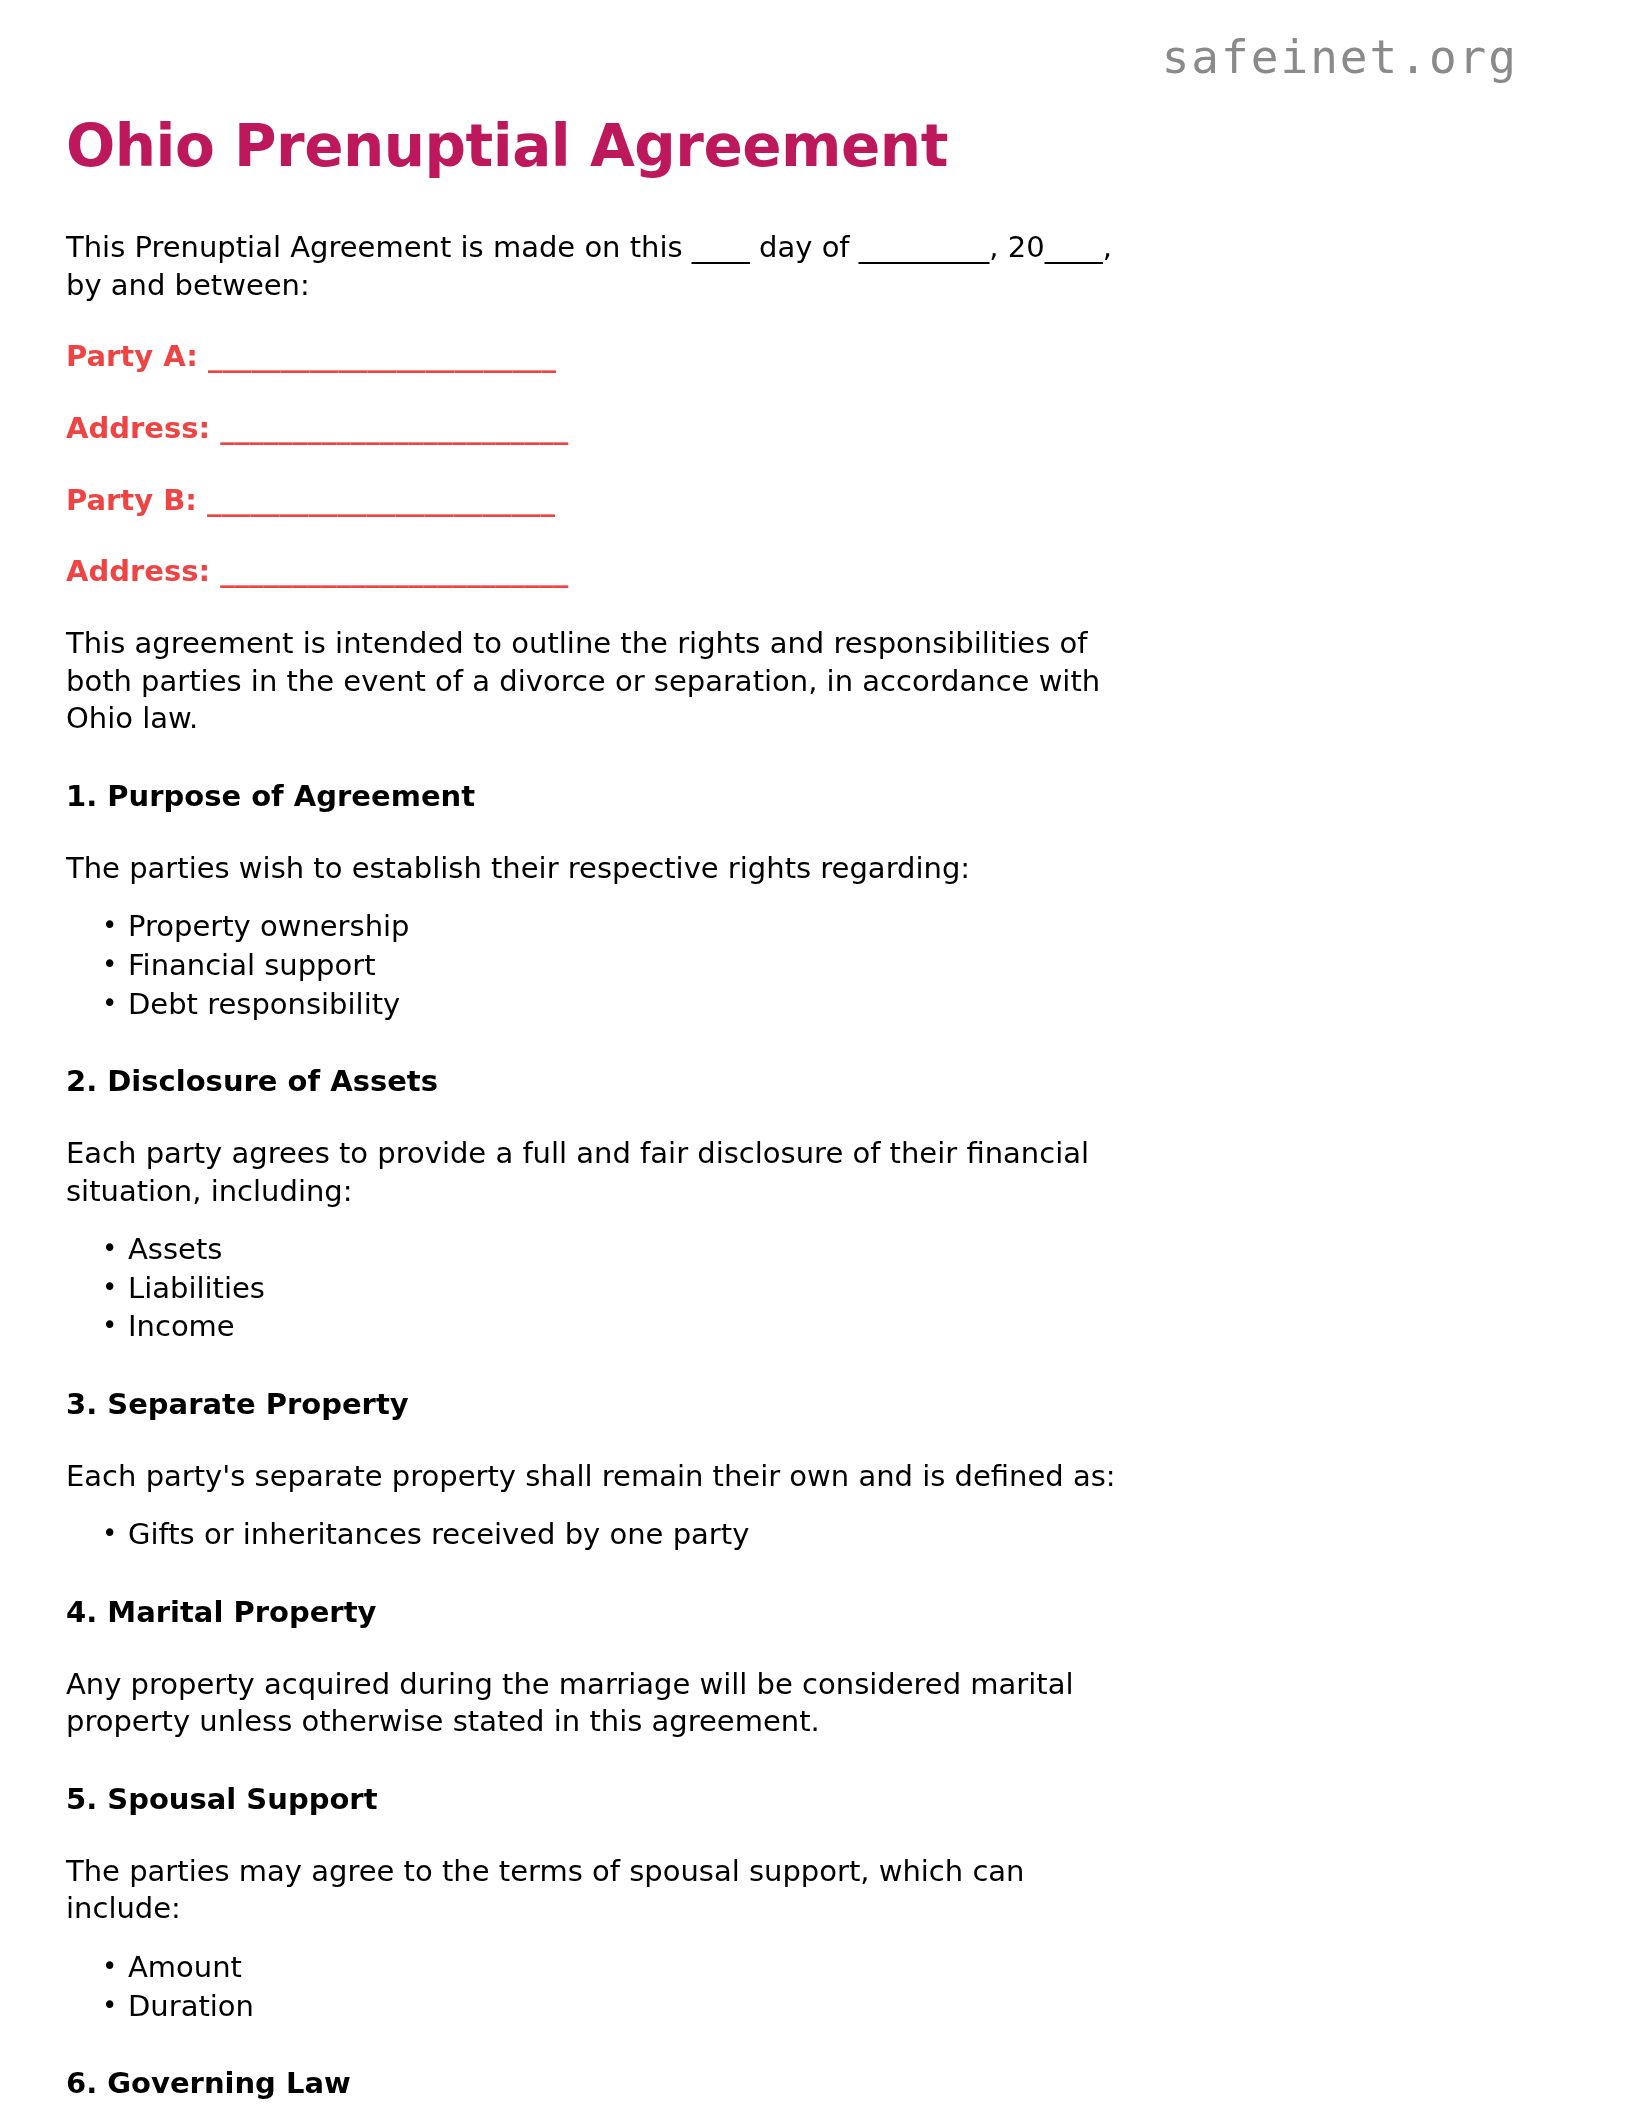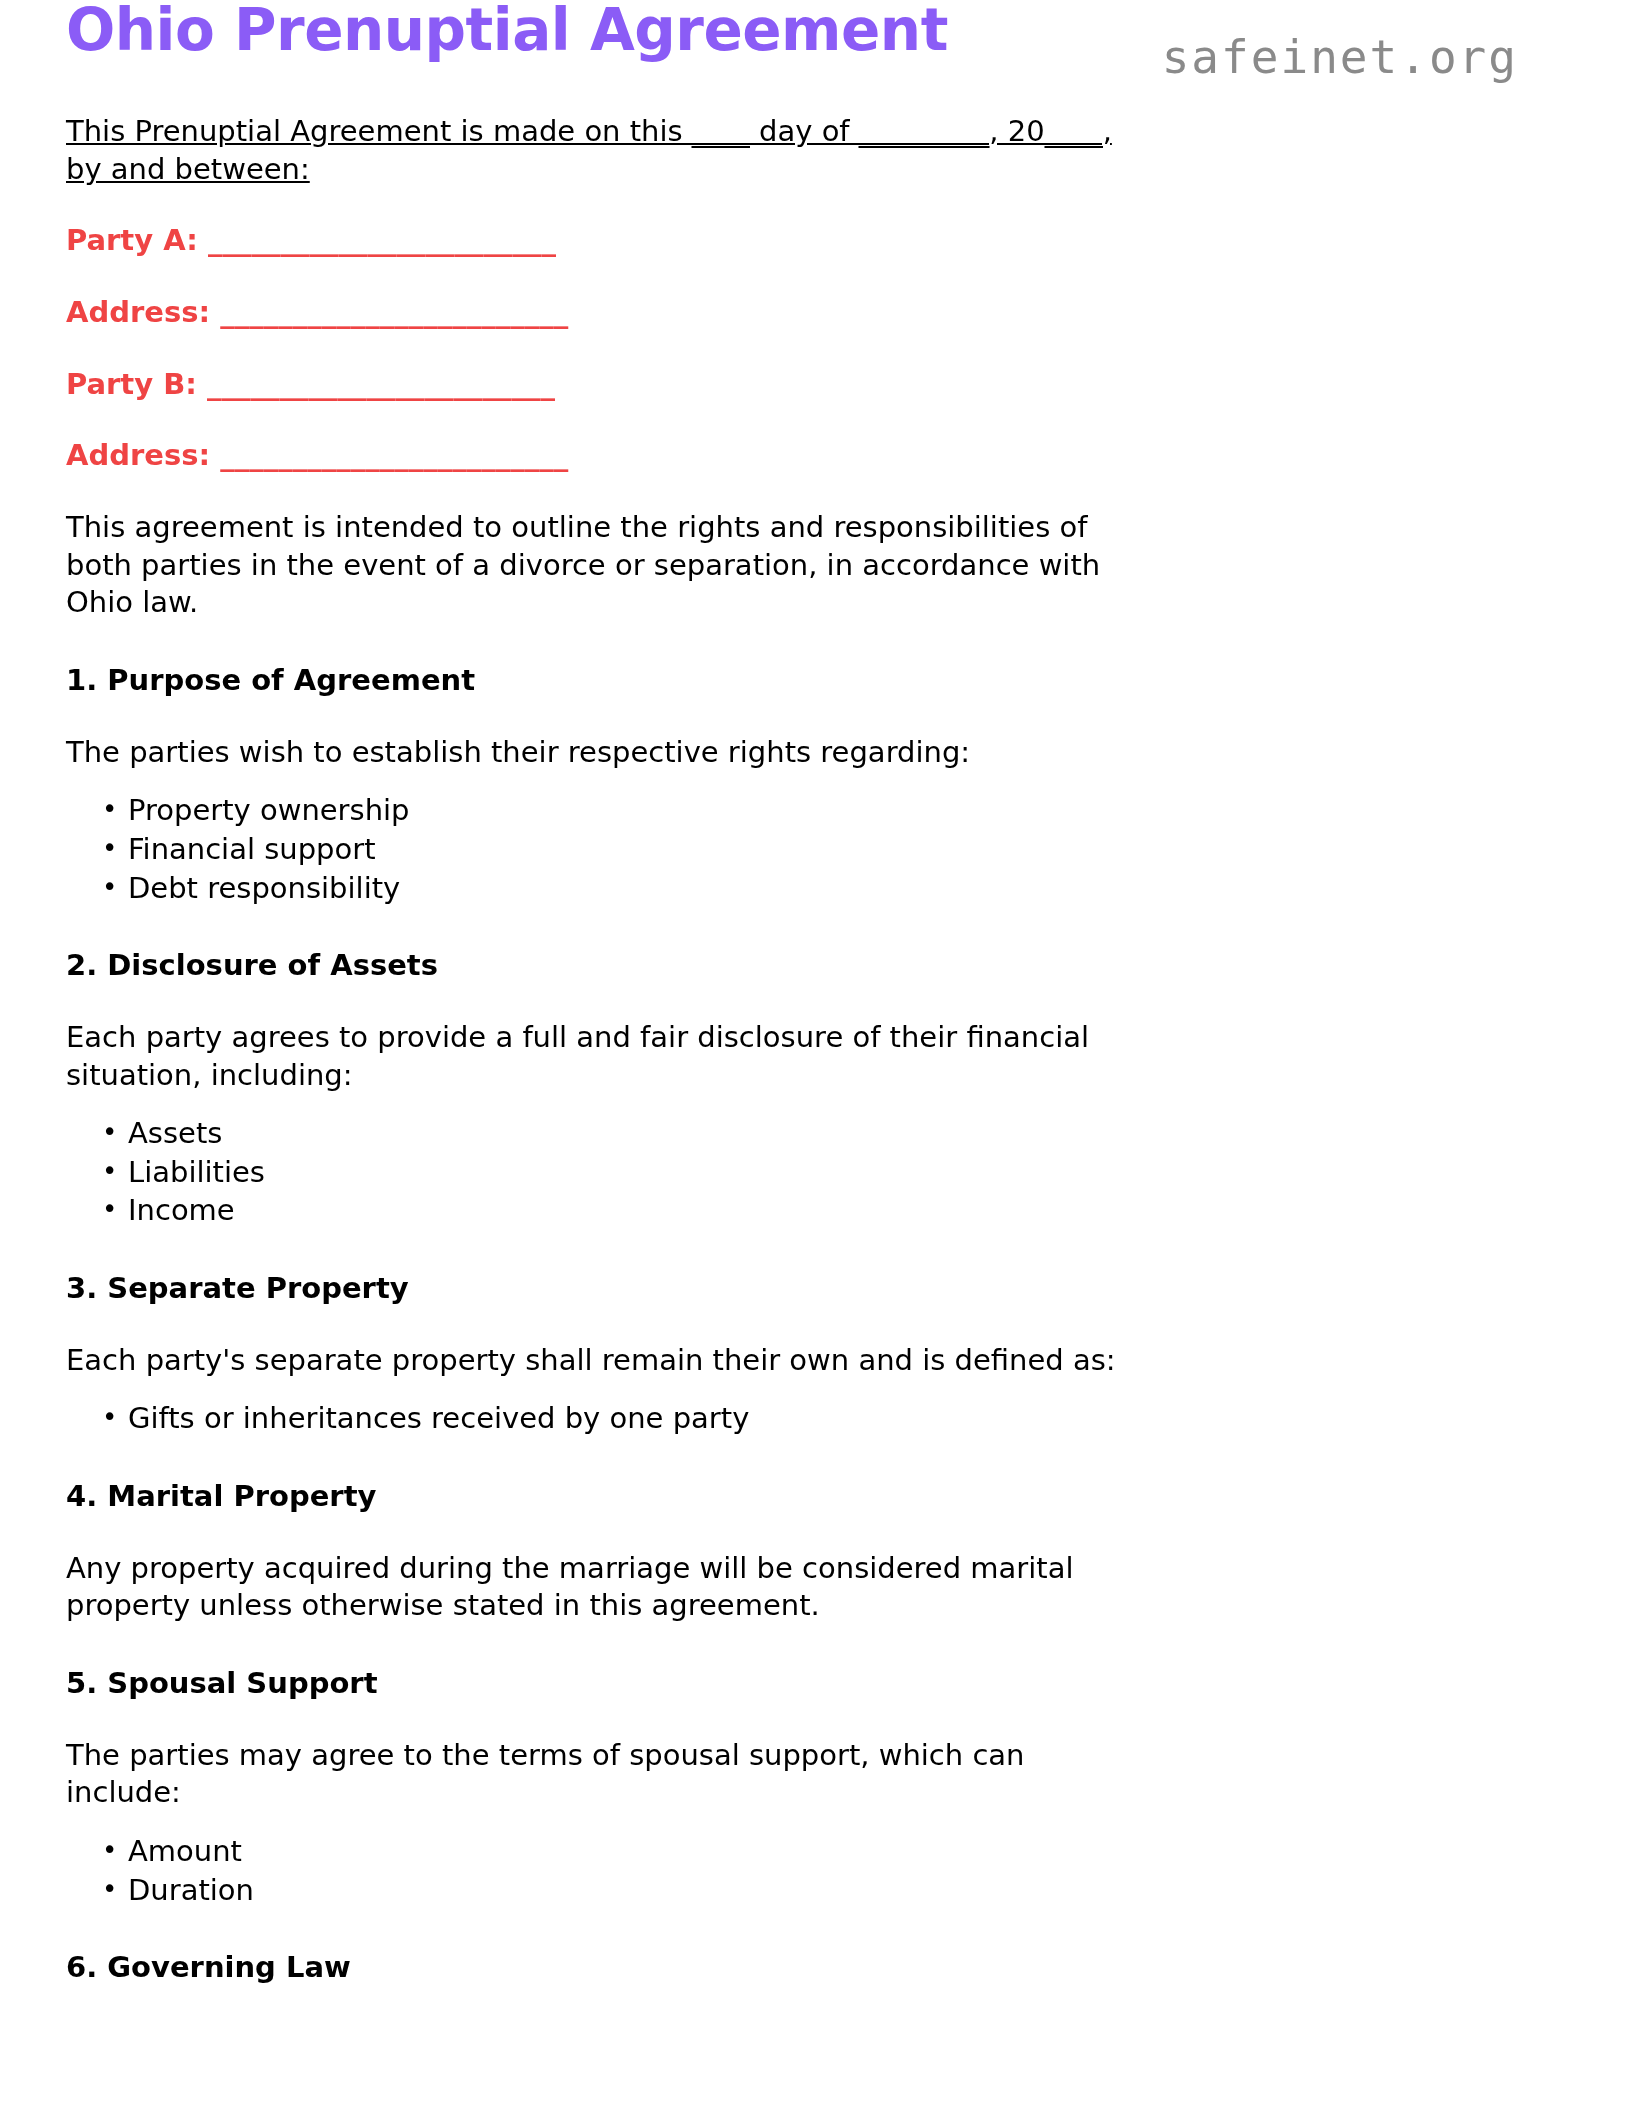--- a/index.html
+++ b/index.html
@@ -35,33 +35,33 @@
     left: 66px;
     top: 0;
     width: 1080px;
   }
   h1.doc-title {
     font-family: "DejaVu Sans", sans-serif;
     font-size: 58px;
     font-weight: bold;
     letter-spacing: -0.5px;
     margin: 0;
+    padding-top: 116px;
     line-height: 1.05;
-    color: #8b5cf6;
+    color: #be185d;
   }
   p.para {
     font-size: 29px;
     line-height: 1.30;
     margin: 0;
     padding-top: 34px;
     color: #000000;
   }
   p.intro {
     padding-top: 52px;
-    text-decoration: underline;
   }
   .field-line {
     font-size: 29px;
     font-weight: bold;
     line-height: 1.30;
     margin: 0;
     padding-top: 34px;
     white-space: nowrap;
     color: #ef4444;
   }

